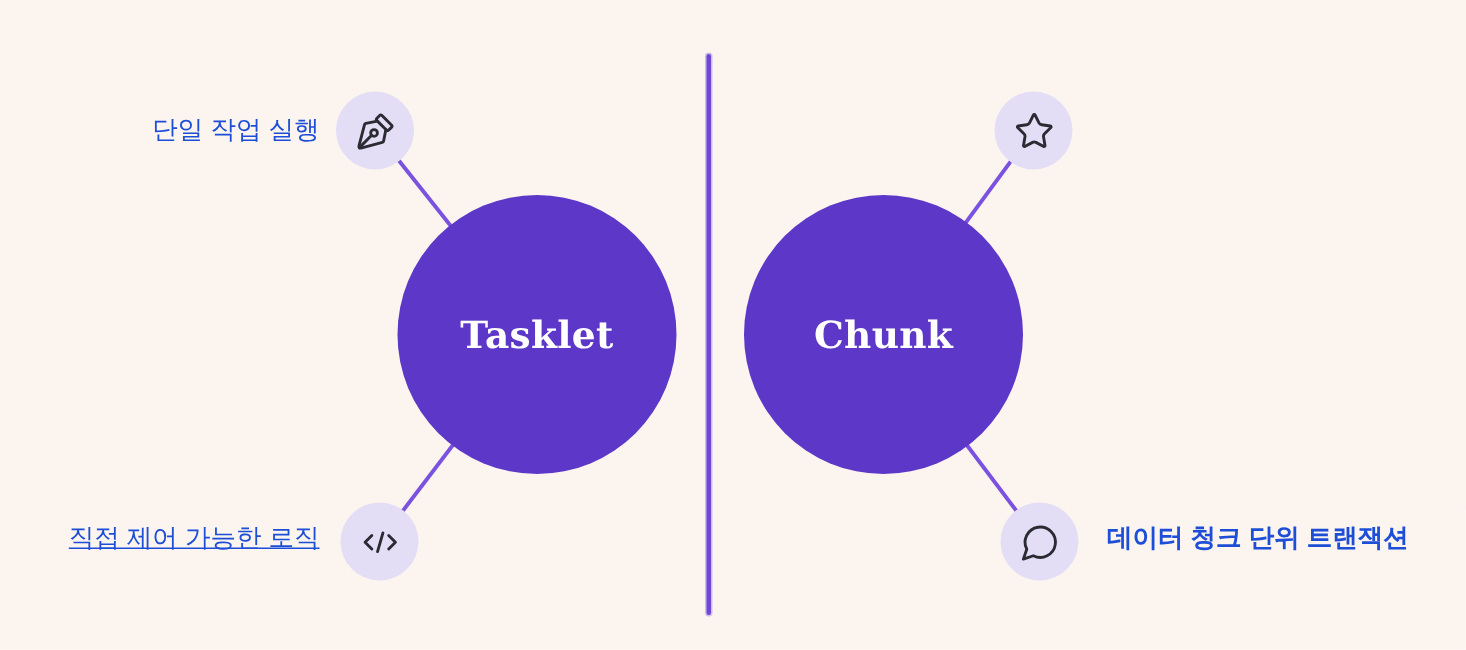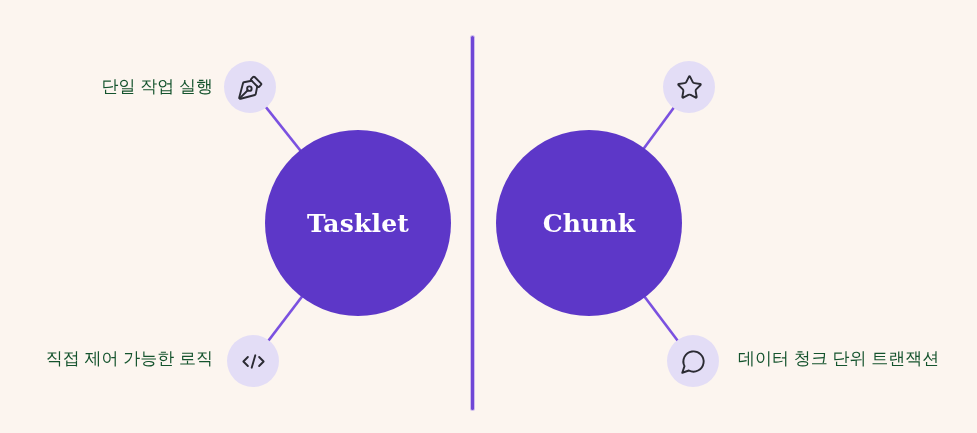--- a/index.html
+++ b/index.html
@@ -73,30 +73,30 @@
     stroke-linecap: round;
     stroke-linejoin: round;
   }
   .icon-pen    { left: 224px; top: 61px; }
   .icon-code   { left: 227px; top: 335px; }
   .icon-star   { left: 663px; top: 61px; }
   .icon-speech { left: 667px; top: 335px; }
 
   .callout-label {
     position: absolute;
-    color: #14532d;
+    color: #1d4ed8;
     font-size: 17px;
     line-height: 22px;
     z-index: 3;
     white-space: nowrap;
   }
   .label-top-left     { right: 764px; top: 76px;  text-align: right; }
-  .label-bottom-left  { right: 764px; top: 348px; text-align: right; }
+  .label-bottom-left  { right: 764px; top: 348px; text-align: right; text-decoration: underline; }
   .label-top-right    { left: 735px;  top: 68px;  width: 225px; white-space: normal; }
-  .label-bottom-right { left: 738px;  top: 348px; }
+  .label-bottom-right { left: 738px;  top: 348px; font-weight: bold; }
 </style>
 </head>
 <body>
 
 <div class="canvas">
 
   <svg class="connector-layer" width="977" height="433" viewBox="0 0 977 433" xmlns="http://www.w3.org/2000/svg">
     <line x1="250" y1="87" x2="358" y2="223" stroke="#7b51e0" stroke-width="2.6"></line>
     <line x1="253" y1="361" x2="358" y2="223" stroke="#7b51e0" stroke-width="2.6"></line>
     <line x1="689" y1="87" x2="589" y2="223" stroke="#7b51e0" stroke-width="2.6"></line>

